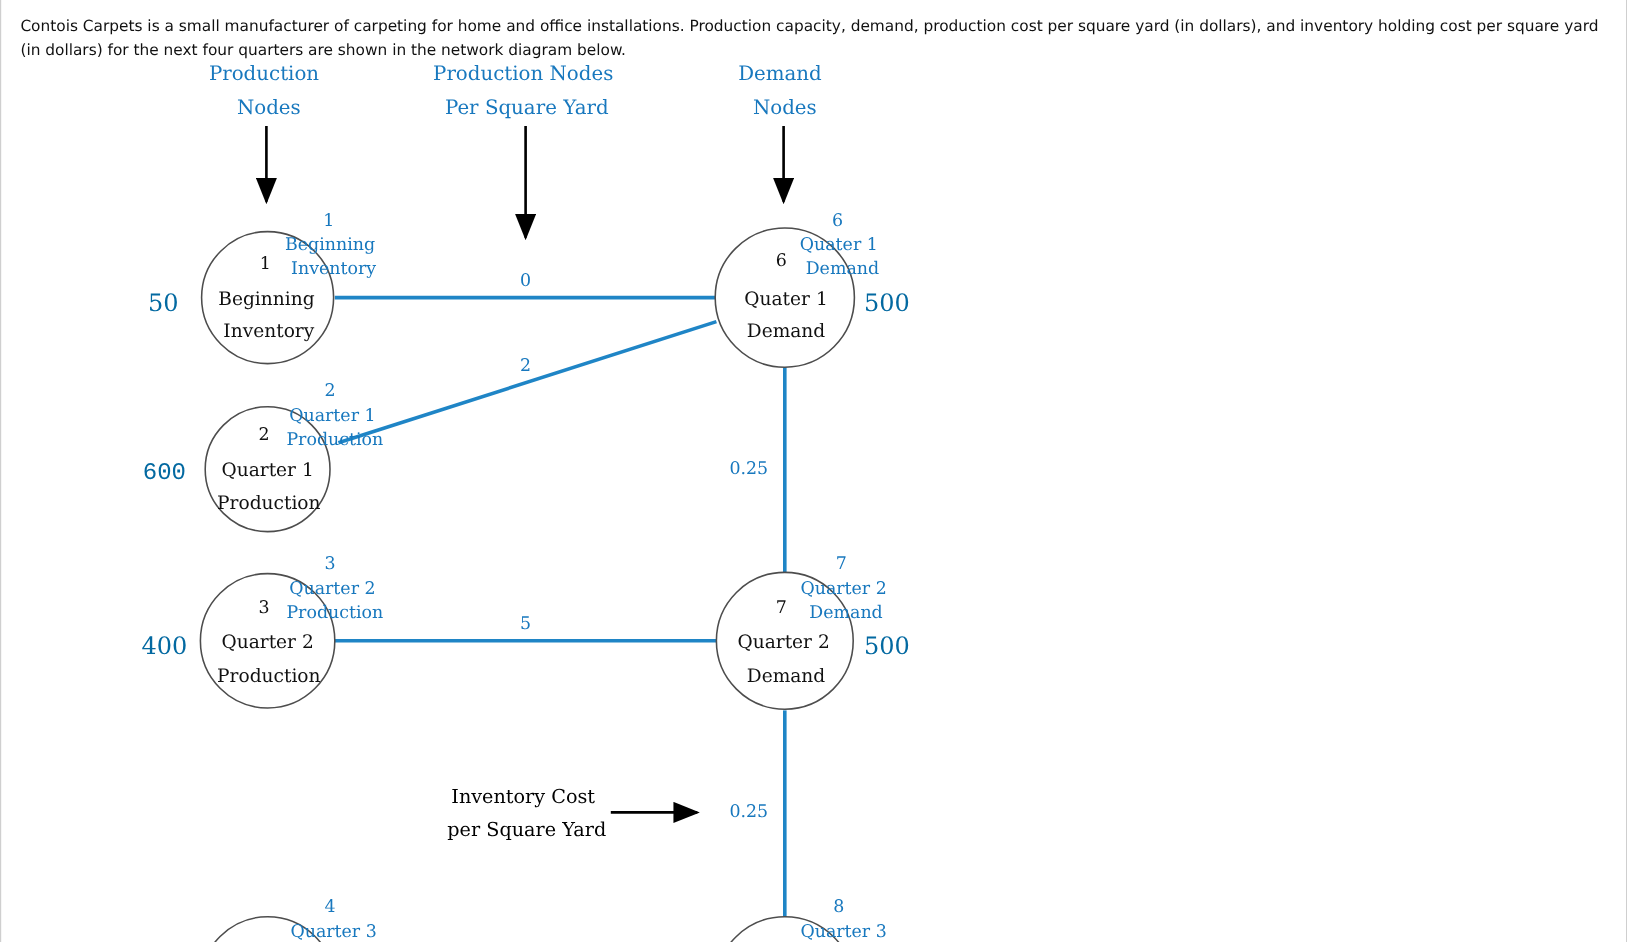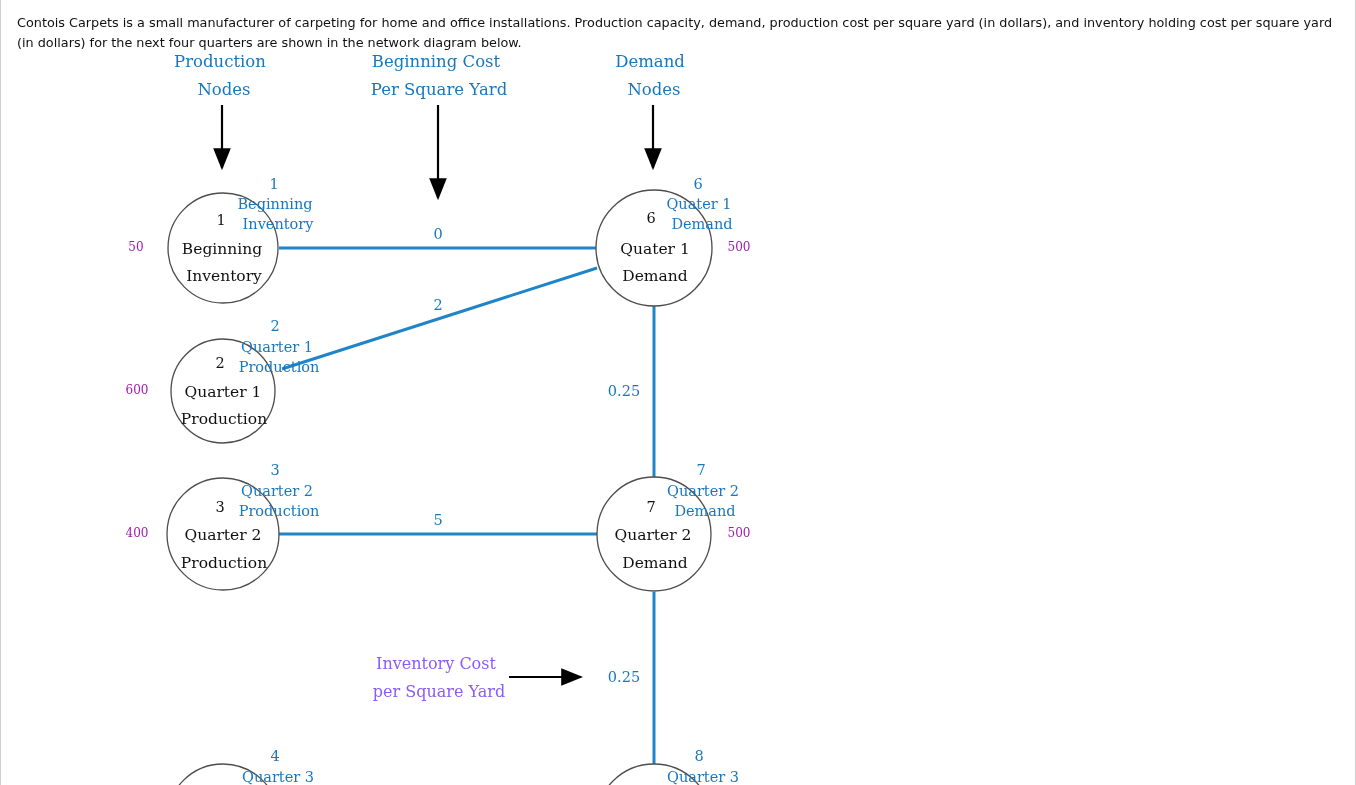--- a/index.html
+++ b/index.html
@@ -81,27 +81,27 @@
     text-align: center;
     transform: translateX(-50%);
     color: #1878be;
   }
   .edge-label {
     font-size: 14.5px;
     color: #1878be;
     transform: translateX(-50%);
   }
   .side-value {
-    font-size: 12px;
-    color: #a21caf;
+    font-size: 20px;
+    color: #0369a1;
     transform: translateX(-50%);
   }
   .note {
     font-size: 16px;
-    color: #8b5cf6;
+    color: #000000;
     text-align: center;
     transform: translateX(-50%);
   }
 </style>
 </head>
 <body>
 
 <div id="page">
 
   <p id="intro">Contois Carpets is a small manufacturer of carpeting for home and office installations. Production capacity, demand, production cost per square yard (in dollars), and inventory holding cost per square yard (in dollars) for the next four quarters are shown in the network diagram below.</p>
@@ -133,41 +133,41 @@
       <circle cx="222" cy="820" r="56" fill="#ffffff" stroke="#4d4d4d" stroke-width="1.3"></circle>
 
       <circle cx="653" cy="248" r="58" fill="#ffffff" stroke="#4d4d4d" stroke-width="1.3"></circle>
       <circle cx="653" cy="534" r="57" fill="#ffffff" stroke="#4d4d4d" stroke-width="1.3"></circle>
       <circle cx="653" cy="822" r="58" fill="#ffffff" stroke="#4d4d4d" stroke-width="1.3"></circle>
     </svg>
 
     <div class="txt hdr blue" style="left:219px; top:52px;">Production</div>
     <div class="txt hdr blue" style="left:223px; top:80px;">Nodes</div>
 
-    <div class="txt hdr blue" style="left:435px; top:52px;">Beginning Cost</div>
+    <div class="txt hdr blue" style="left:435px; top:52px;">Production Nodes</div>
     <div class="txt hdr blue" style="left:438px; top:80px;">Per Square Yard</div>
 
     <div class="txt hdr blue" style="left:649px; top:52px;">Demand</div>
     <div class="txt hdr blue" style="left:653px; top:80px;">Nodes</div>
 
     <div class="txt node-num-black black" style="left:220px; top:212px;">1</div>
     <div class="txt node-label-black black" style="left:221px; top:240px;">Beginning</div>
     <div class="txt node-label-black black" style="left:223px; top:267px;">Inventory</div>
     <div class="txt node-overlay" style="left:273px; top:176px;">1</div>
     <div class="txt node-overlay" style="left:274px; top:196px;">Beginning</div>
     <div class="txt node-overlay" style="left:277px; top:216px;">Inventory</div>
     <div class="txt side-value" style="left:135px; top:240px;">50</div>
 
     <div class="txt node-num-black black" style="left:219px; top:355px;">2</div>
     <div class="txt node-label-black black" style="left:222px; top:383px;">Quarter 1</div>
     <div class="txt node-label-black black" style="left:223px; top:410px;">Production</div>
     <div class="txt node-overlay" style="left:274px; top:318px;">2</div>
     <div class="txt node-overlay" style="left:276px; top:339px;">Quarter 1</div>
     <div class="txt node-overlay" style="left:278px; top:359px;">Production</div>
-    <div class="txt side-value" style="left:136px; top:383px;">600</div>
+    <div class="txt side-value" style="left:136px; top:383px;font-family:Liberation Mono, monospace;">600</div>
 
     <div class="txt node-num-black black" style="left:219px; top:499px;">3</div>
     <div class="txt node-label-black black" style="left:222px; top:526px;">Quarter 2</div>
     <div class="txt node-label-black black" style="left:223px; top:554px;">Production</div>
     <div class="txt node-overlay" style="left:274px; top:462px;">3</div>
     <div class="txt node-overlay" style="left:276px; top:483px;">Quarter 2</div>
     <div class="txt node-overlay" style="left:278px; top:503px;">Production</div>
     <div class="txt side-value" style="left:136px; top:526px;">400</div>
 
     <div class="txt node-overlay" style="left:274px; top:748px;">4</div>

